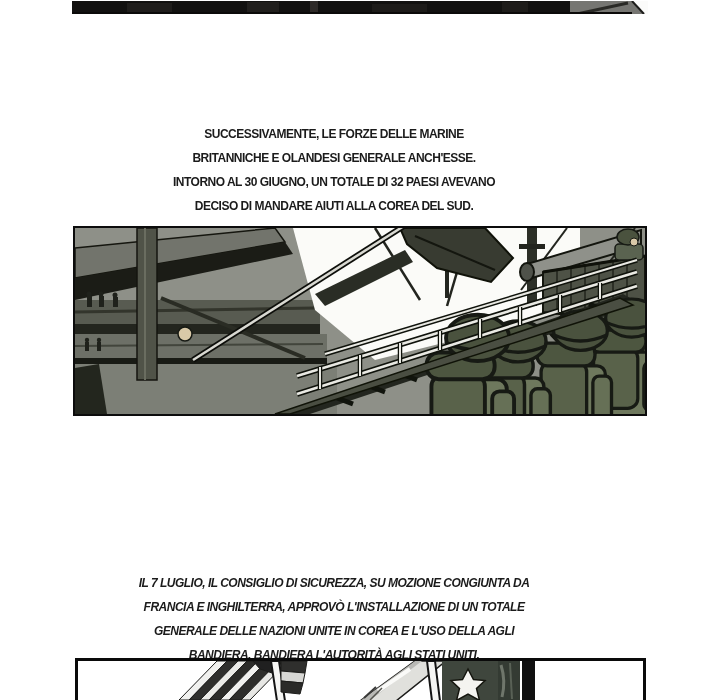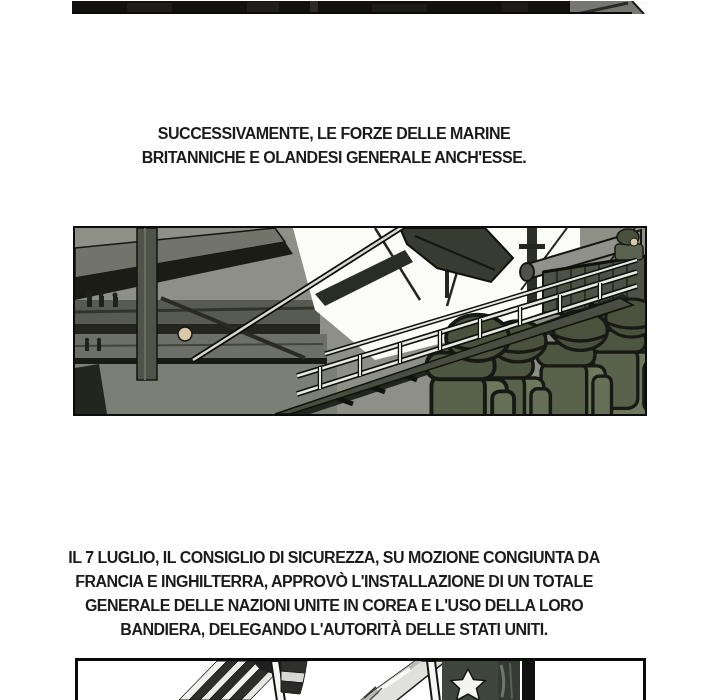--- a/index.html
+++ b/index.html
@@ -4,25 +4,25 @@
 <style>
   html,body{margin:0;padding:0;}
   body{
     width:720px;height:700px;background:#ffffff;overflow:hidden;
     font-family:"Liberation Sans", sans-serif;position:relative;
   }
   .page{position:absolute;inset:0;}
   .top-strip{position:absolute;left:72px;top:0;width:576px;height:13px;}
   .caption{
     position:absolute;left:0;width:668px;text-align:center;
-    font-weight:700;font-size:16px;line-height:24px;letter-spacing:-0.5px;
+    font-weight:700;font-size:12px;line-height:24px;letter-spacing:-0.5px;
     color:#1b1b1b;
   }
   .caption-1{top:122px;}
-  .caption-2{top:546px;}
+  .caption-2{top:571px;font-style:italic;}
   .main-panel{
     position:absolute;left:73px;top:226px;width:570px;height:186px;
     border:2px solid #0c0c0c;background:#8e9088;
   }
   .main-panel svg{display:block;}
   .flags-panel{
     position:absolute;left:75px;top:658px;width:565px;height:45px;
     border:3px solid #0a0a0a;border-bottom:none;background:#ffffff;
   }
   .flags-panel svg{display:block;}
@@ -44,20 +44,22 @@
       <line x1="505" y1="13" x2="556" y2="2" stroke="#2a2a26" stroke-width="3"></line>
       <polygon points="560,0 576,0 576,13 572,13" fill="#fbfbfa"></polygon>
       <line x1="560" y1="0" x2="572" y2="13" stroke="#1c1c1a" stroke-width="2"></line>
       <rect x="0" y="11" width="560" height="2" fill="#0b0a09"></rect>
     </svg>
   </div>
 
   <div class="caption caption-1">
     <div>SUCCESSIVAMENTE, LE FORZE DELLE MARINE</div>
     <div>BRITANNICHE E OLANDESI GENERALE ANCH'ESSE.</div>
+    <div>INTORNO AL 30 GIUGNO, UN TOTALE DI 32 PAESI AVEVANO</div>
+    <div>DECISO DI MANDARE AIUTI ALLA COREA DEL SUD.</div>
   </div>
 
   <div class="main-panel">
     <svg width="570" height="186" viewBox="0 0 570 186">
       <defs>
         <symbol id="soldier" viewBox="0 0 44 88" overflow="visible">
           <g stroke="#171a14" stroke-width="1.6" stroke-linejoin="round">
             <rect x="12" y="56" width="9" height="30" rx="2" fill="#667056"></rect>
             <rect x="24" y="56" width="9" height="30" rx="2" fill="#5e684f"></rect>
             <rect x="10" y="26" width="26" height="34" rx="4" fill="#6e785d"></rect>
@@ -234,22 +236,22 @@
             <line x1="525" y1="55" x2="525" y2="71" stroke="#e9e9e3" stroke-width="2"></line>
         </g>
         <polygon points="200,186 545,70 558,77 215,186" fill="#4a4e42" stroke="#101308" stroke-width="1.5"></polygon>
       </g>
     </svg>
   </div>
 
   <div class="caption caption-2">
     <div>IL 7 LUGLIO, IL CONSIGLIO DI SICUREZZA, SU MOZIONE CONGIUNTA DA</div>
     <div>FRANCIA E INGHILTERRA, APPROVÒ L'INSTALLAZIONE DI UN TOTALE</div>
-    <div>GENERALE DELLE NAZIONI UNITE IN COREA E L'USO DELLA LORO</div>
-    <div>BANDIERA, DELEGANDO L'AUTORITÀ DELLE STATI UNITI.</div>
+    <div>GENERALE DELLE NAZIONI UNITE IN COREA E L'USO DELLA AGLI</div>
+    <div>BANDIERA, BANDIERA L'AUTORITÀ AGLI STATI UNITI.</div>
   </div>
 
   <div class="flags-panel">
     <svg width="565" height="42" viewBox="0 0 565 42">
       <rect x="0" y="0" width="565" height="42" fill="#ffffff"></rect>
 
       <g stroke="#1c1c1a" stroke-width="1">
         <polygon points="101,39 139,0 149,0 111,39" fill="#f1f1ef"></polygon>
         <polygon points="111,39 149,0 160,0 122,39" fill="#2f2f2d"></polygon>
         <polygon points="122,39 160,0 169,0 131,39" fill="#ebebe8"></polygon>

